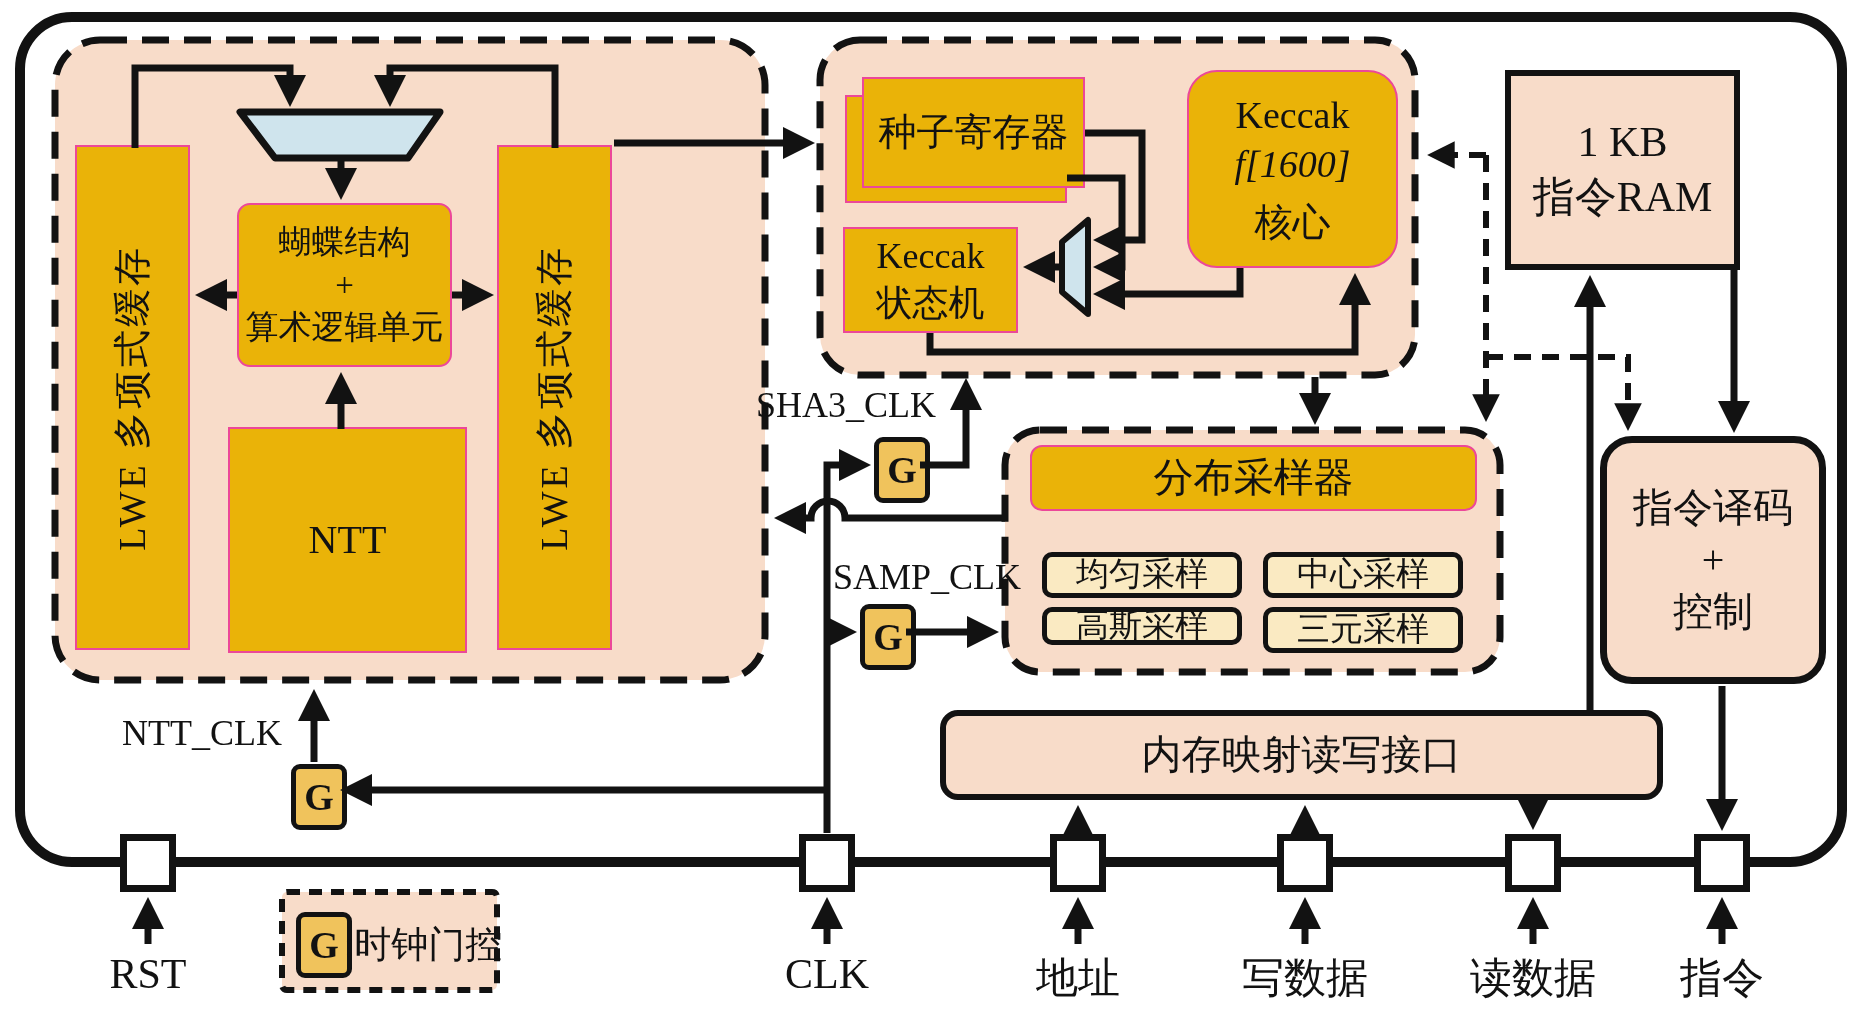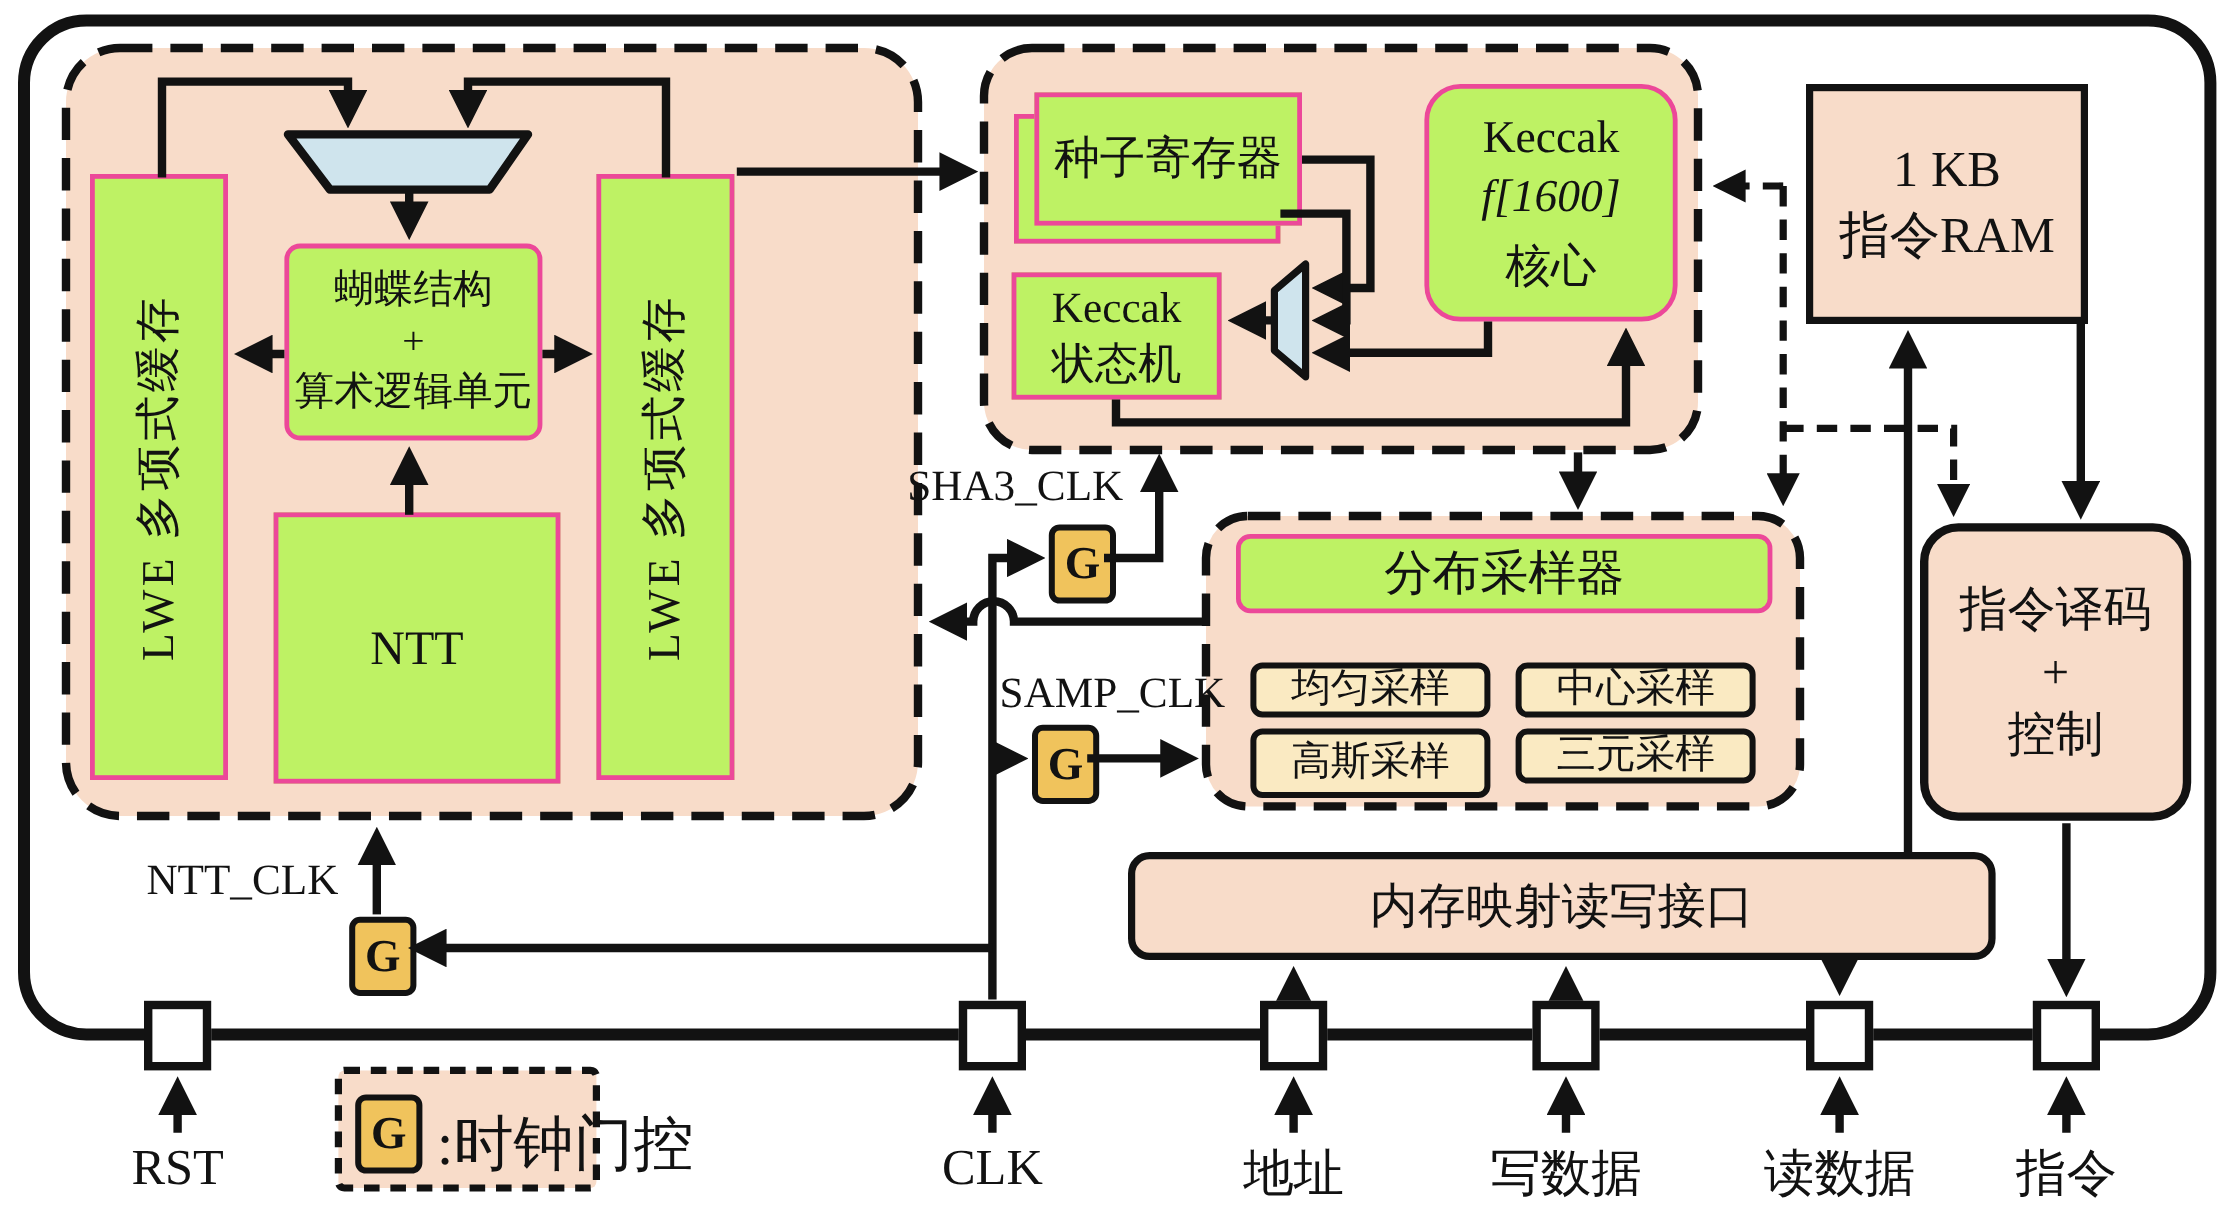--- a/index.html
+++ b/index.html
@@ -4,21 +4,21 @@
 <style>
   html,body{margin:0;padding:0;background:#ffffff;}
   body{width:1861px;height:1009px;position:relative;overflow:hidden;
        font-family:"Liberation Serif","DejaVu Serif",serif;color:#121212;}
   svg{position:absolute;left:0;top:0;}
   #svg-bottom{z-index:0;}
   #svg-top{z-index:3;pointer-events:none;}
   .box{position:absolute;z-index:2;box-sizing:border-box;display:flex;
        flex-direction:column;align-items:center;justify-content:center;
        text-align:center;line-height:1.25;}
-  .blue{background:#bef264;border:4px solid #ec4899;}
+  .blue{background:#eab308;border:2px solid #ec4899;}
   .peach{background:#f8dcc9;border:6px solid #121212;}
   .yellow{background:#faeac2;border:5px solid #121212;border-radius:10px;font-size:33px;}
   .gbox{background:#f0c35c;border:5px solid #121212;border-radius:9px;
         font-size:38px;font-weight:bold;z-index:2;position:absolute;
         display:flex;align-items:center;justify-content:center;}
   .port{position:absolute;z-index:4;width:56px;height:58px;background:#ffffff;
         border:7px solid #121212;box-sizing:border-box;}
   .plabel{position:absolute;z-index:2;width:220px;text-align:center;
           font-size:42px;}
   .clklabel{position:absolute;z-index:2;font-size:36px;white-space:nowrap;}
@@ -74,21 +74,21 @@
 <div class="box blue" style="left:1030px;top:445px;width:447px;height:66px;border-radius:12px;font-size:40px;">
   <span>分布采样器</span>
 </div>
 
 <div class="box yellow" style="left:1042px;top:552px;width:200px;height:46px;">
   <span>均匀采样</span>
 </div>
 <div class="box yellow" style="left:1263px;top:552px;width:200px;height:46px;">
   <span>中心采样</span>
 </div>
-<div class="box yellow" style="left:1042px;top:607px;width:200px;height:58px;">
+<div class="box yellow" style="left:1042px;top:607px;width:200px;height:38px;">
   <span>高斯采样</span>
 </div>
 <div class="box yellow" style="left:1263px;top:607px;width:200px;height:46px;">
   <span>三元采样</span>
 </div>
 
 <div class="box peach lh" style="left:1505px;top:70px;width:235px;height:200px;font-size:42px;">
   <span>1 KB</span>
   <span>指令RAM</span>
 </div>
@@ -109,21 +109,21 @@
 <div class="gbox" style="left:860px;top:604px;width:46px;height:56px;">
   <span>G</span>
 </div>
 <div class="gbox" style="left:291px;top:764px;width:46px;height:56px;">
   <span>G</span>
 </div>
 
 <div class="gbox" style="left:296px;top:912px;width:46px;height:56px;">
   <span>G</span>
 </div>
-<div class="clklabel" style="left:364px;top:920px;font-size:50px;">
+<div class="clklabel" style="left:344px;top:920px;font-size:37px;">
   <span>:时钟门控</span>
 </div>
 
 <div class="clklabel" style="left:756px;top:384px;">
   <span>SHA3_CLK</span>
 </div>
 <div class="clklabel" style="left:833px;top:556px;">
   <span>SAMP_CLK</span>
 </div>
 <div class="clklabel" style="left:122px;top:712px;">

